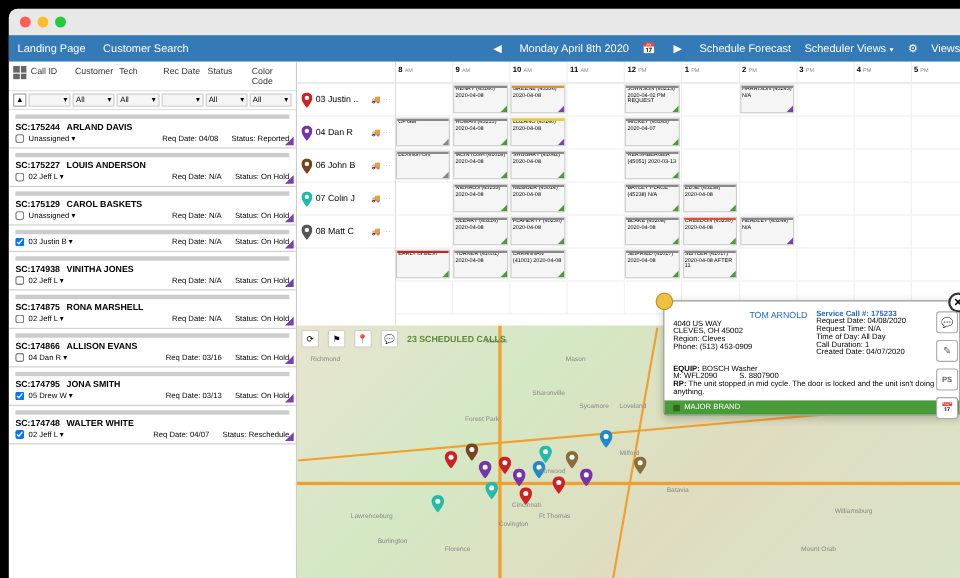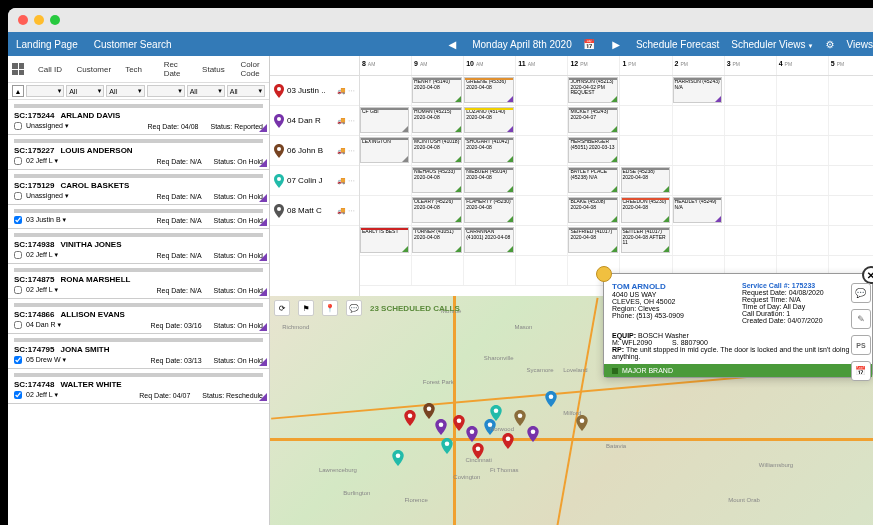--- a/index.html
+++ b/index.html
@@ -8,21 +8,21 @@
 .titlebar { height: 24px; background: #e8e8e8; display: flex; align-items: center; padding: 0 10px; gap: 6px; }
 .dot { width: 10px; height: 10px; border-radius: 50%; }
 .dot.r { background: #ff5f56; } .dot.y { background: #ffbd2e; } .dot.g { background: #27c93f; }
 .topbar { height: 24px; background: #337ab7; color: #fff; display: flex; align-items: center; font-size: 10px; padding: 0 8px; }
 .topbar .left { display: flex; gap: 16px; }
 .topbar .right { margin-left: auto; display: flex; gap: 12px; align-items: center; }
 .topbar a { color: #fff; cursor: pointer; }
 .arrow { cursor: pointer; padding: 0 4px; }
 .main { flex: 1; display: flex; overflow: hidden; }
 .sidebar { width: 262px; background: #fff; border-right: 1px solid #ccc; display: flex; flex-direction: column; overflow: hidden; }
-.filters { display: flex; padding: 4px; font-size: 8px; gap: 14px; border-bottom: 1px solid #ddd; align-items: center; }
+.filters { display: flex; padding: 4px; font-size: 8px; gap: 4px; border-bottom: 1px solid #ddd; align-items: flex-start; }
 .filters .grid-icon { width: 12px; height: 12px; display: grid; grid-template-columns: 1fr 1fr; grid-template-rows: 1fr 1fr; gap: 1px; cursor: pointer; }
 .filters .grid-icon span { background: #666; }
 .filters .col { flex: 1; font-size: 8px; color: #333; }
 .filter-row2 { display: flex; padding: 2px 4px; gap: 2px; border-bottom: 1px solid #ddd; }
 .filter-row2 .sel { flex: 1; font-size: 7px; background: #f5f5f5; border: 1px solid #ccc; padding: 1px 2px; height: 12px; display: flex; align-items: center; justify-content: space-between; }
 .calls { flex: 1; overflow-y: auto; }
 .call { border-bottom: 1px solid #ccc; padding: 4px 6px; font-size: 8px; position: relative; }
 .call .graybar { height: 4px; background: #ccc; margin-bottom: 3px; }
 .call .row1 { display: flex; gap: 6px; font-weight: bold; }
 .call .row2 { display: flex; gap: 4px; margin-top: 2px; align-items: center; }
@@ -55,21 +55,21 @@
 .map-toolbar .txt { color: #5a8a3a; font-weight: bold; font-size: 8px; }
 .map-marker { position: absolute; width: 12px; height: 16px; }
 .map-marker svg { width: 100%; height: 100%; }
 .map-label { position: absolute; font-size: 6px; color: #888; }
 .road { position: absolute; background: #f0a030; }
 .popup { position: absolute; right: 8px; top: 265px; width: 270px; background: #fff; border: 1px solid #999; border-radius: 4px; font-size: 7px; z-index: 10; box-shadow: 0 2px 8px rgba(0,0,0,0.2); }
 .popup .close { position: absolute; right: -8px; top: -8px; width: 18px; height: 18px; border-radius: 50%; background: #fff; border: 2px solid #333; display: flex; align-items: center; justify-content: center; font-weight: bold; cursor: pointer; font-size: 10px; }
 .popup .badge { position: absolute; left: -8px; top: -8px; width: 16px; height: 16px; border-radius: 50%; background: #f0c040; border: 1px solid #c09020; }
 .popup-body { padding: 8px; display: flex; gap: 8px; }
 .popup-body .pcol { flex: 1; }
-.popup-body .name { color: #2266cc; font-weight: bold; font-size: 8px; }
+.popup-body .name { color: #2266cc; font-weight: normal; font-size: 8px; text-align: right; }
 .popup .equip { padding: 0 8px 4px; }
 .popup .equip .et { font-weight: bold; }
 .popup .footer { background: #4a9a3a; color: #fff; padding: 3px 8px; font-size: 7px; display: flex; align-items: center; gap: 4px; }
 .popup .footer .sq { width: 6px; height: 6px; background: #2a6a1a; }
 .side-icons { position: absolute; right: 10px; top: 275px; display: flex; flex-direction: column; gap: 6px; z-index: 11; }
 .side-icons .si { width: 20px; height: 20px; background: #fff; border: 1px solid #aaa; border-radius: 3px; display: flex; align-items: center; justify-content: center; cursor: pointer; font-size: 9px; color: #666; }
 .chev::after { content: '▼'; font-size: 6px; margin-left: 2px; }
 </style>
 </head>
 <body>

